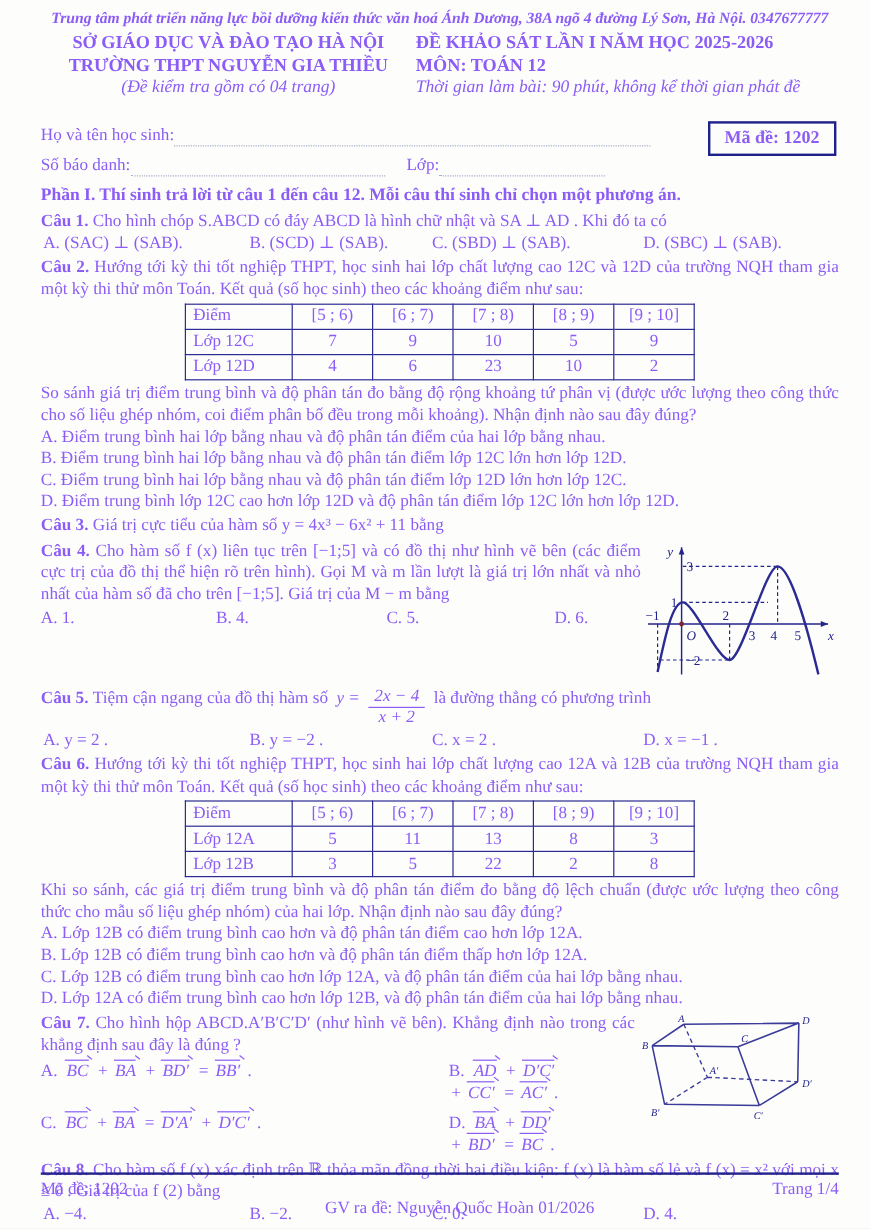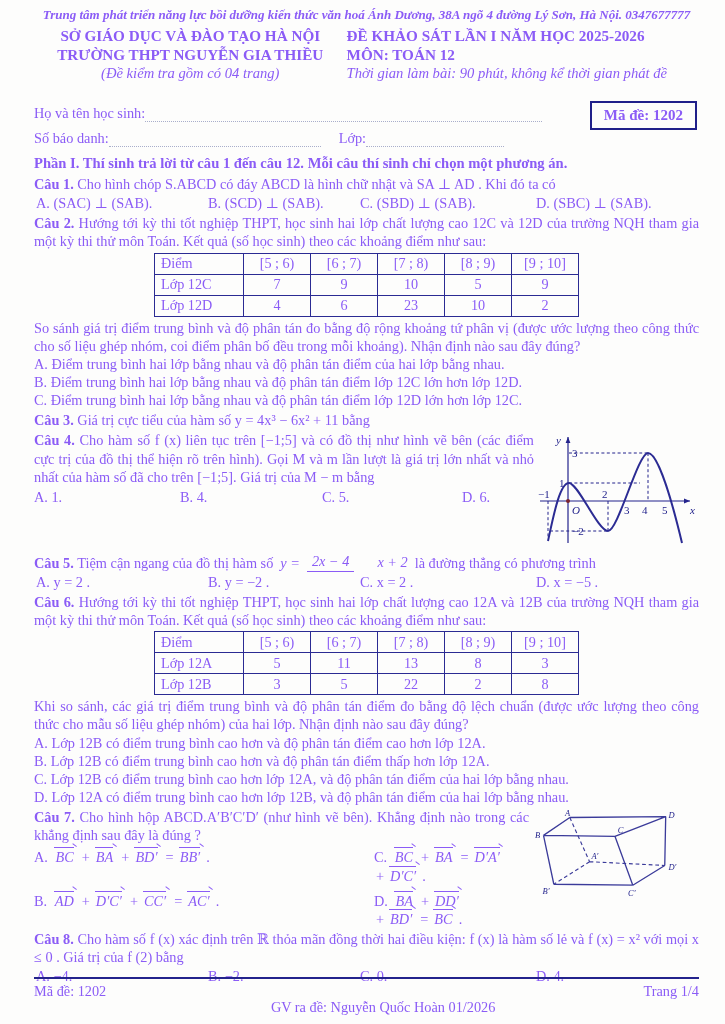--- a/index.html
+++ b/index.html
@@ -49,22 +49,22 @@
     padding:0 6px;height:20px;
     text-align:center;font-size:14.2px;min-width:54px;
   }
   table.score td.rowhead{text-align:left;min-width:76px;}
   .flexq{display:flex;}
   .q4text{width:538px;}
   .q4fig{width:165px;padding-left:2px;}
   .q7text{width:545px;}
   .q7fig{width:172px;padding-top:2px;}
   .q7opts{display:grid;grid-template-columns:340px 1fr;padding-top:4px;row-gap:7px;}
-  .fracline{display:flex;align-items:flex-end;flex-wrap:wrap;}
-  .frac{display:inline-flex;flex-direction:row;text-align:center;font-style:italic;margin:0 7px;line-height:1.1;font-size:14.3px;gap:23px;}
+  .fracline{display:flex;align-items:flex-start;flex-wrap:wrap;}
+  .frac{display:inline-flex;flex-direction:column;text-align:center;font-style:italic;margin:0 7px;line-height:1.1;font-size:14.3px;}
   .frac .num{border-bottom:1.4px solid currentColor;padding:0 5px 1px 5px;}
   .frac .den{padding-top:1px;}
   .mth{font-style:italic;}
   .vec{position:relative;font-style:italic;margin:0 2px;padding:4px 4px 0 2px;white-space:nowrap;}
   .vec::before{content:"";position:absolute;left:1px;right:4px;top:2px;border-top:1.3px solid currentColor;}
   .vec::after{content:"";position:absolute;right:1px;top:0.6px;width:4.5px;height:4.5px;border-top:1.3px solid currentColor;transform:rotate(38deg);transform-origin:right top;}
   .op{margin:0 2px;}
   .footer{
     position:absolute;left:34px;right:26px;bottom:8px;
     border-top:2px solid #23238c;
@@ -149,20 +149,21 @@
           <td>23</td>
           <td>10</td>
           <td>2</td>
         </tr>
       </tbody>
     </table>
     <div class="stem">So sánh giá trị điểm trung bình và độ phân tán đo bằng độ rộng khoảng tứ phân vị (được ước lượng theo công thức cho số liệu ghép nhóm, coi điểm phân bố đều trong mỗi khoảng). Nhận định nào sau đây đúng?</div>
     <div class="optline">A. Điểm trung bình hai lớp bằng nhau và độ phân tán điểm của hai lớp bằng nhau.</div>
     <div class="optline">B. Điểm trung bình hai lớp bằng nhau và độ phân tán điểm lớp 12C lớn hơn lớp 12D.</div>
     <div class="optline">C. Điểm trung bình hai lớp bằng nhau và độ phân tán điểm lớp 12D lớn hơn lớp 12C.</div>
+    <div class="optline">D. Điểm trung bình lớp 12C cao hơn lớp 12D và độ phân tán điểm lớp 12C lớn hơn lớp 12D.</div>
   </div>
 
   <div class="q">
     <div class="stem"><span class="qlabel">Câu 3.</span> <span>Giá trị cực tiểu của hàm số  y = 4x³ − 6x² + 11  bằng</span></div>
   </div>
 
   <div class="q flexq">
     <div class="q4text">
       <div class="stem"><span class="qlabel">Câu 4.</span> <span>Cho hàm số  f (x)  liên tục trên  [−1;5]  và có đồ thị như hình vẽ bên (các điểm cực trị của đồ thị thể hiện rõ trên hình). Gọi  M  và  m  lần lượt là giá trị lớn nhất và nhỏ nhất của hàm số đã cho trên  [−1;5].  Giá trị của  M − m  bằng</span></div>
       <div class="opts2">
@@ -213,21 +214,21 @@
       <span class="frac">
         <span class="num">2x − 4</span>
         <span class="den">x + 2</span>
       </span>
       <span>là đường thẳng có phương trình</span>
     </div>
     <div class="opts">
       <span>A.  y = 2 .</span>
       <span>B.  y = −2 .</span>
       <span>C.  x = 2 .</span>
-      <span>D.  x = −5 .</span>
+      <span>D.  x = −1 .</span>
     </div>
   </div>
 
   <div class="q">
     <div class="stem"><span class="qlabel">Câu 6.</span> <span>Hướng tới kỳ thi tốt nghiệp THPT, học sinh hai lớp chất lượng cao 12A và 12B của trường NQH tham gia một kỳ thi thử môn Toán. Kết quả (số học sinh) theo các khoảng điểm như sau:</span></div>
     <table class="score">
       <tbody>
         <tr>
           <td class="rowhead">Điểm</td>
           <td>[5 ; 6)</td>
@@ -263,26 +264,26 @@
 
   <div class="q flexq">
     <div class="q7text">
       <div class="stem"><span class="qlabel">Câu 7.</span> <span>Cho hình hộp  ABCD.A′B′C′D′  (như hình vẽ bên). Khẳng định nào trong các khẳng định sau đây là đúng ?</span></div>
       <div class="q7opts">
         <span>
           <span>A.</span>
           <span class="vec">BC</span><span class="op">+</span><span class="vec">BA</span><span class="op">+</span><span class="vec">BD′</span><span class="op">=</span><span class="vec">BB′</span><span>.</span>
         </span>
         <span>
+          <span>B.</span>
+          <span class="vec">AD</span><span class="op">+</span><span class="vec">D′C′</span><span class="op">+</span><span class="vec">CC′</span><span class="op">=</span><span class="vec">AC′</span><span>.</span>
+        </span>
+        <span>
           <span>C.</span>
           <span class="vec">BC</span><span class="op">+</span><span class="vec">BA</span><span class="op">=</span><span class="vec">D′A′</span><span class="op">+</span><span class="vec">D′C′</span><span>.</span>
-        </span>
-        <span>
-          <span>B.</span>
-          <span class="vec">AD</span><span class="op">+</span><span class="vec">D′C′</span><span class="op">+</span><span class="vec">CC′</span><span class="op">=</span><span class="vec">AC′</span><span>.</span>
         </span>
         <span>
           <span>D.</span>
           <span class="vec">BA</span><span class="op">+</span><span class="vec">DD′</span><span class="op">+</span><span class="vec">BD′</span><span class="op">=</span><span class="vec">BC</span><span>.</span>
         </span>
       </div>
     </div>
     <div class="q7fig">
       <svg width="170" height="94" viewBox="0 0 170 100">
 

